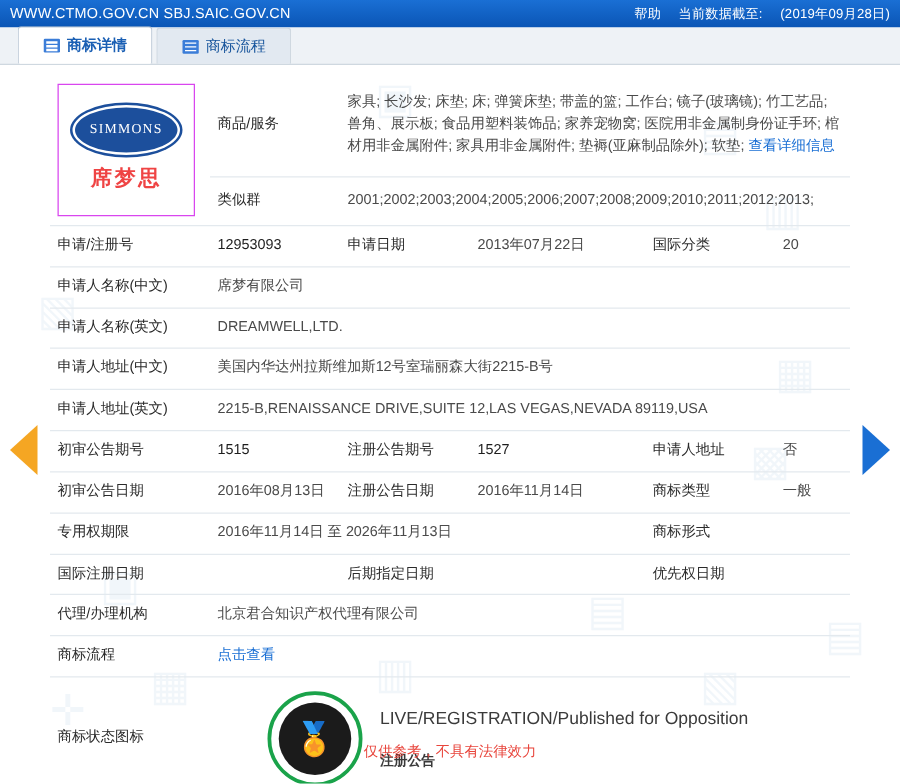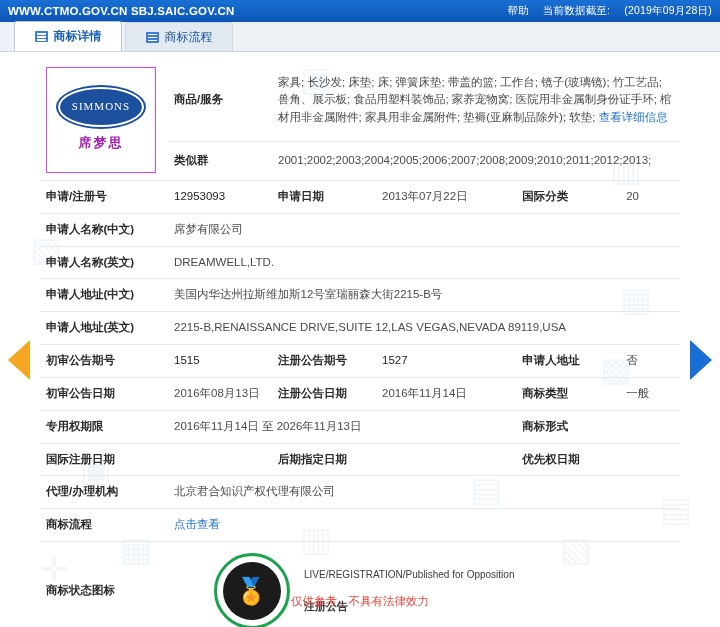--- a/index.html
+++ b/index.html
@@ -22,21 +22,21 @@
     height: 22px;
     background: #0a5ec2;
     background: linear-gradient(#1a6fd4, #0a55b5);
     color: #ffffff;
     font-size: 11.5px;
     display: flex;
     align-items: center;
     padding: 0 8px;
     letter-spacing: .2px;
   }
-  .topbar .url { font-weight: bold; font-size: 11.5px; }
+  .topbar .url { font-weight: normal; font-size: 11.5px; }
   .topbar .right {
     margin-left: auto;
     display: flex;
     align-items: center;
     gap: 14px;
     font-size: 10.5px;
   }
   .topbar .right .help { cursor: pointer; text-align: center; }
 
   
@@ -122,21 +122,21 @@
     color: #333;
   }
   table.detail td {
     border-bottom: 1px solid #e3e9ee;
     padding: 7px 6px;
     vertical-align: middle;
     line-height: 1.55;
   }
   td.label {
     width: 104px;
-    font-weight: bold;
+    font-weight: normal;
     color: #2a2a2a;
     white-space: nowrap;
     font-size: 11.5px;
   }
   td.value { color: #4a4a4a; }
   td.value.bold { color: #1d1d1d; font-weight: normal; }
   .link { color: #1a6fd4; text-decoration: none; cursor: pointer; }
 
   
   .logo-cell {
@@ -162,22 +162,22 @@
     display: flex;
     align-items: center;
     justify-content: center;
     font-size: 11px;
     letter-spacing: 1px;
     font-family: "Liberation Serif", serif;
     border: 2px solid #ffffff;
     box-shadow: 0 0 0 2px #1c4f9c;
   }
   .logo-cn {
-    font-size: 13px;
-    color: #a21caf;
+    font-size: 17px;
+    color: #ef4444;
     letter-spacing: 2px;
     font-weight: bold;
   }
 
   
   .seal {
     width: 76px; height: 76px;
     border-radius: 50%;
     border: 3px solid #1aa34a;
     background: #ffffff;
@@ -191,21 +191,21 @@
     border-radius: 50%;
     background: #1b1b1b;
     display: flex;
     align-items: center;
     justify-content: center;
     color: #fff;
     font-size: 26px;
     line-height: 1;
   }
   .status-text-wrap { padding-left: 14px; }
-  .status-line1 { color: #3a3a3a; font-size: 10px; margin-bottom: 16px; }
+  .status-line1 { color: #3a3a3a; font-size: 14px; margin-bottom: 16px; }
   .status-line2 { color: #3a3a3a; font-size: 11px; font-weight: bold; }
 
   
   .arrow {
     position: absolute;
     top: 340px;
     width: 0; height: 0;
     z-index: 3;
     cursor: pointer;
   }

